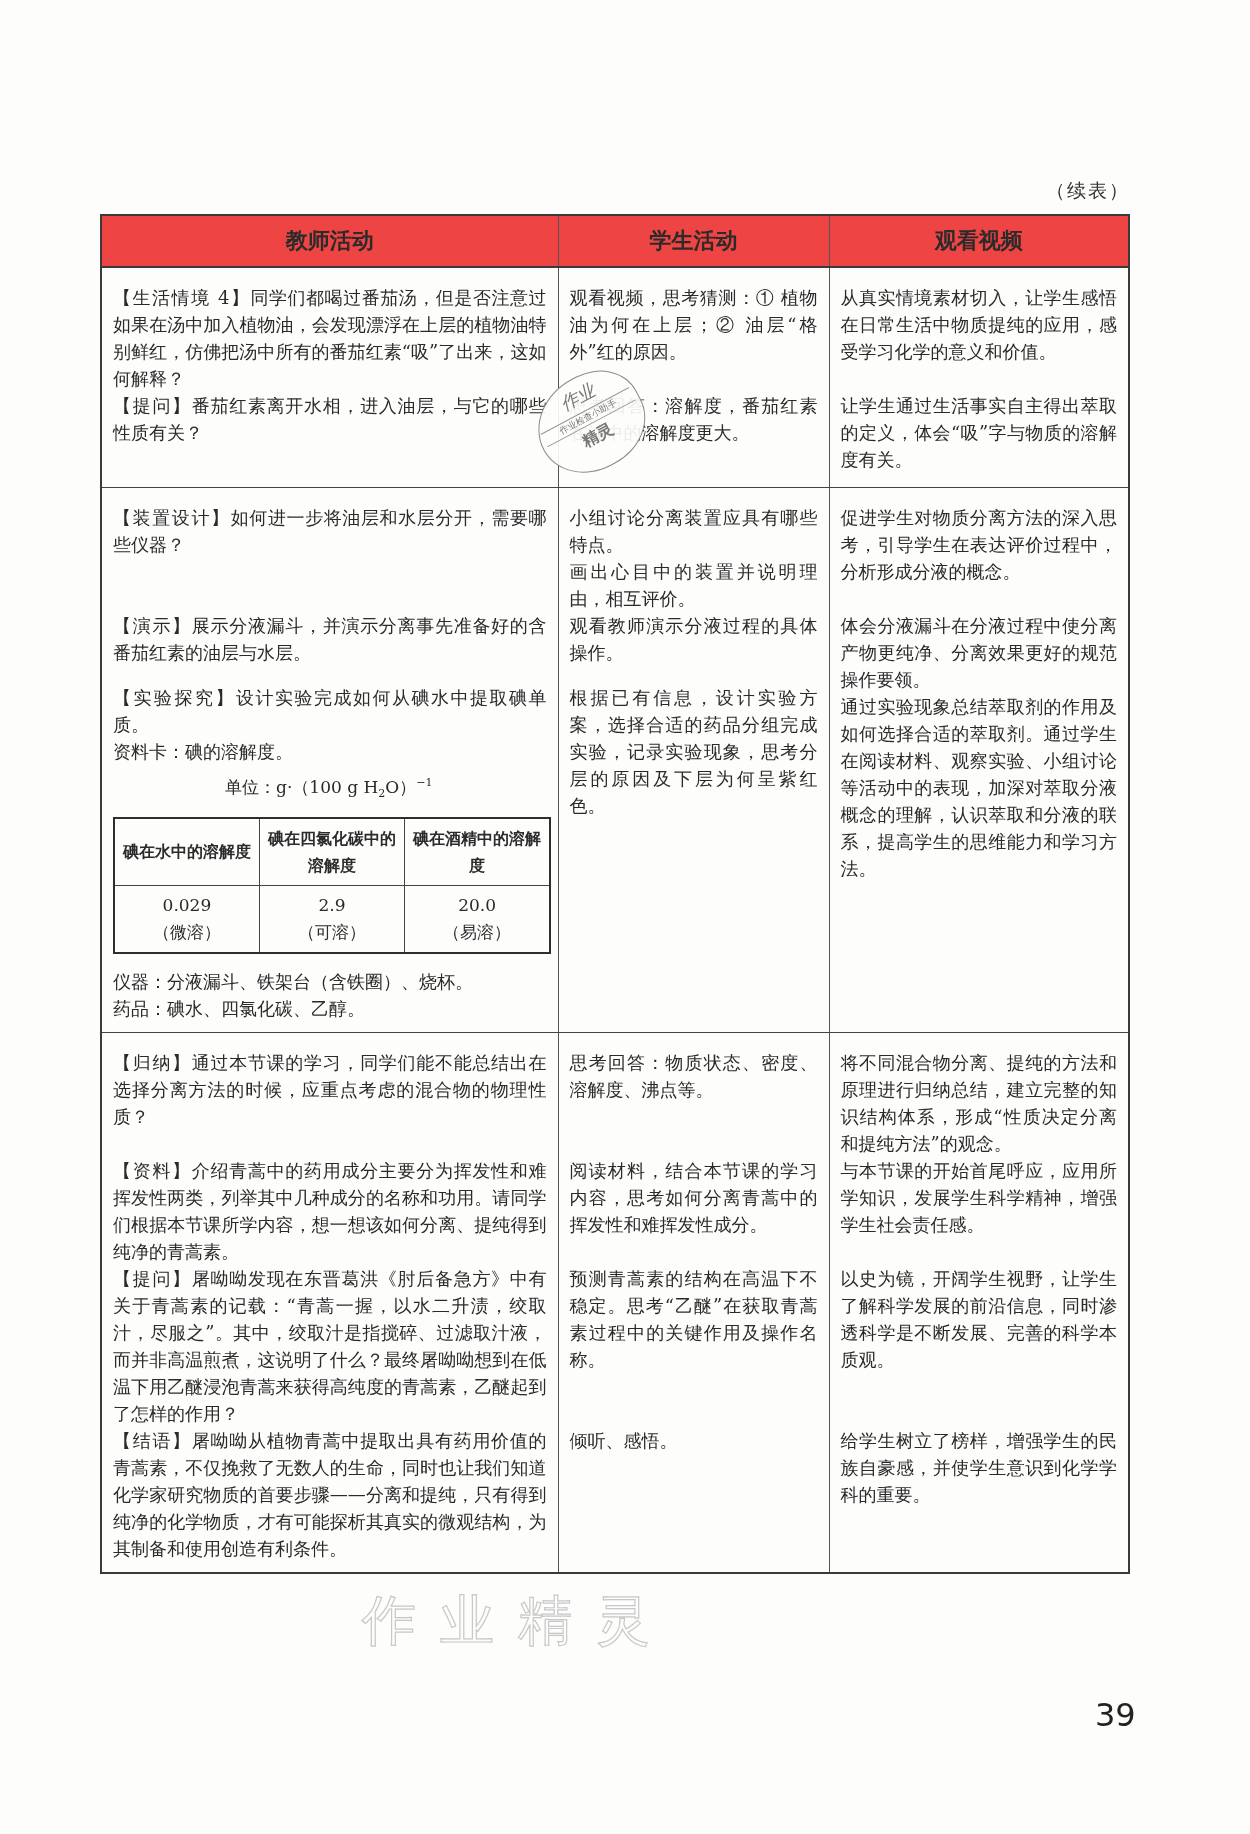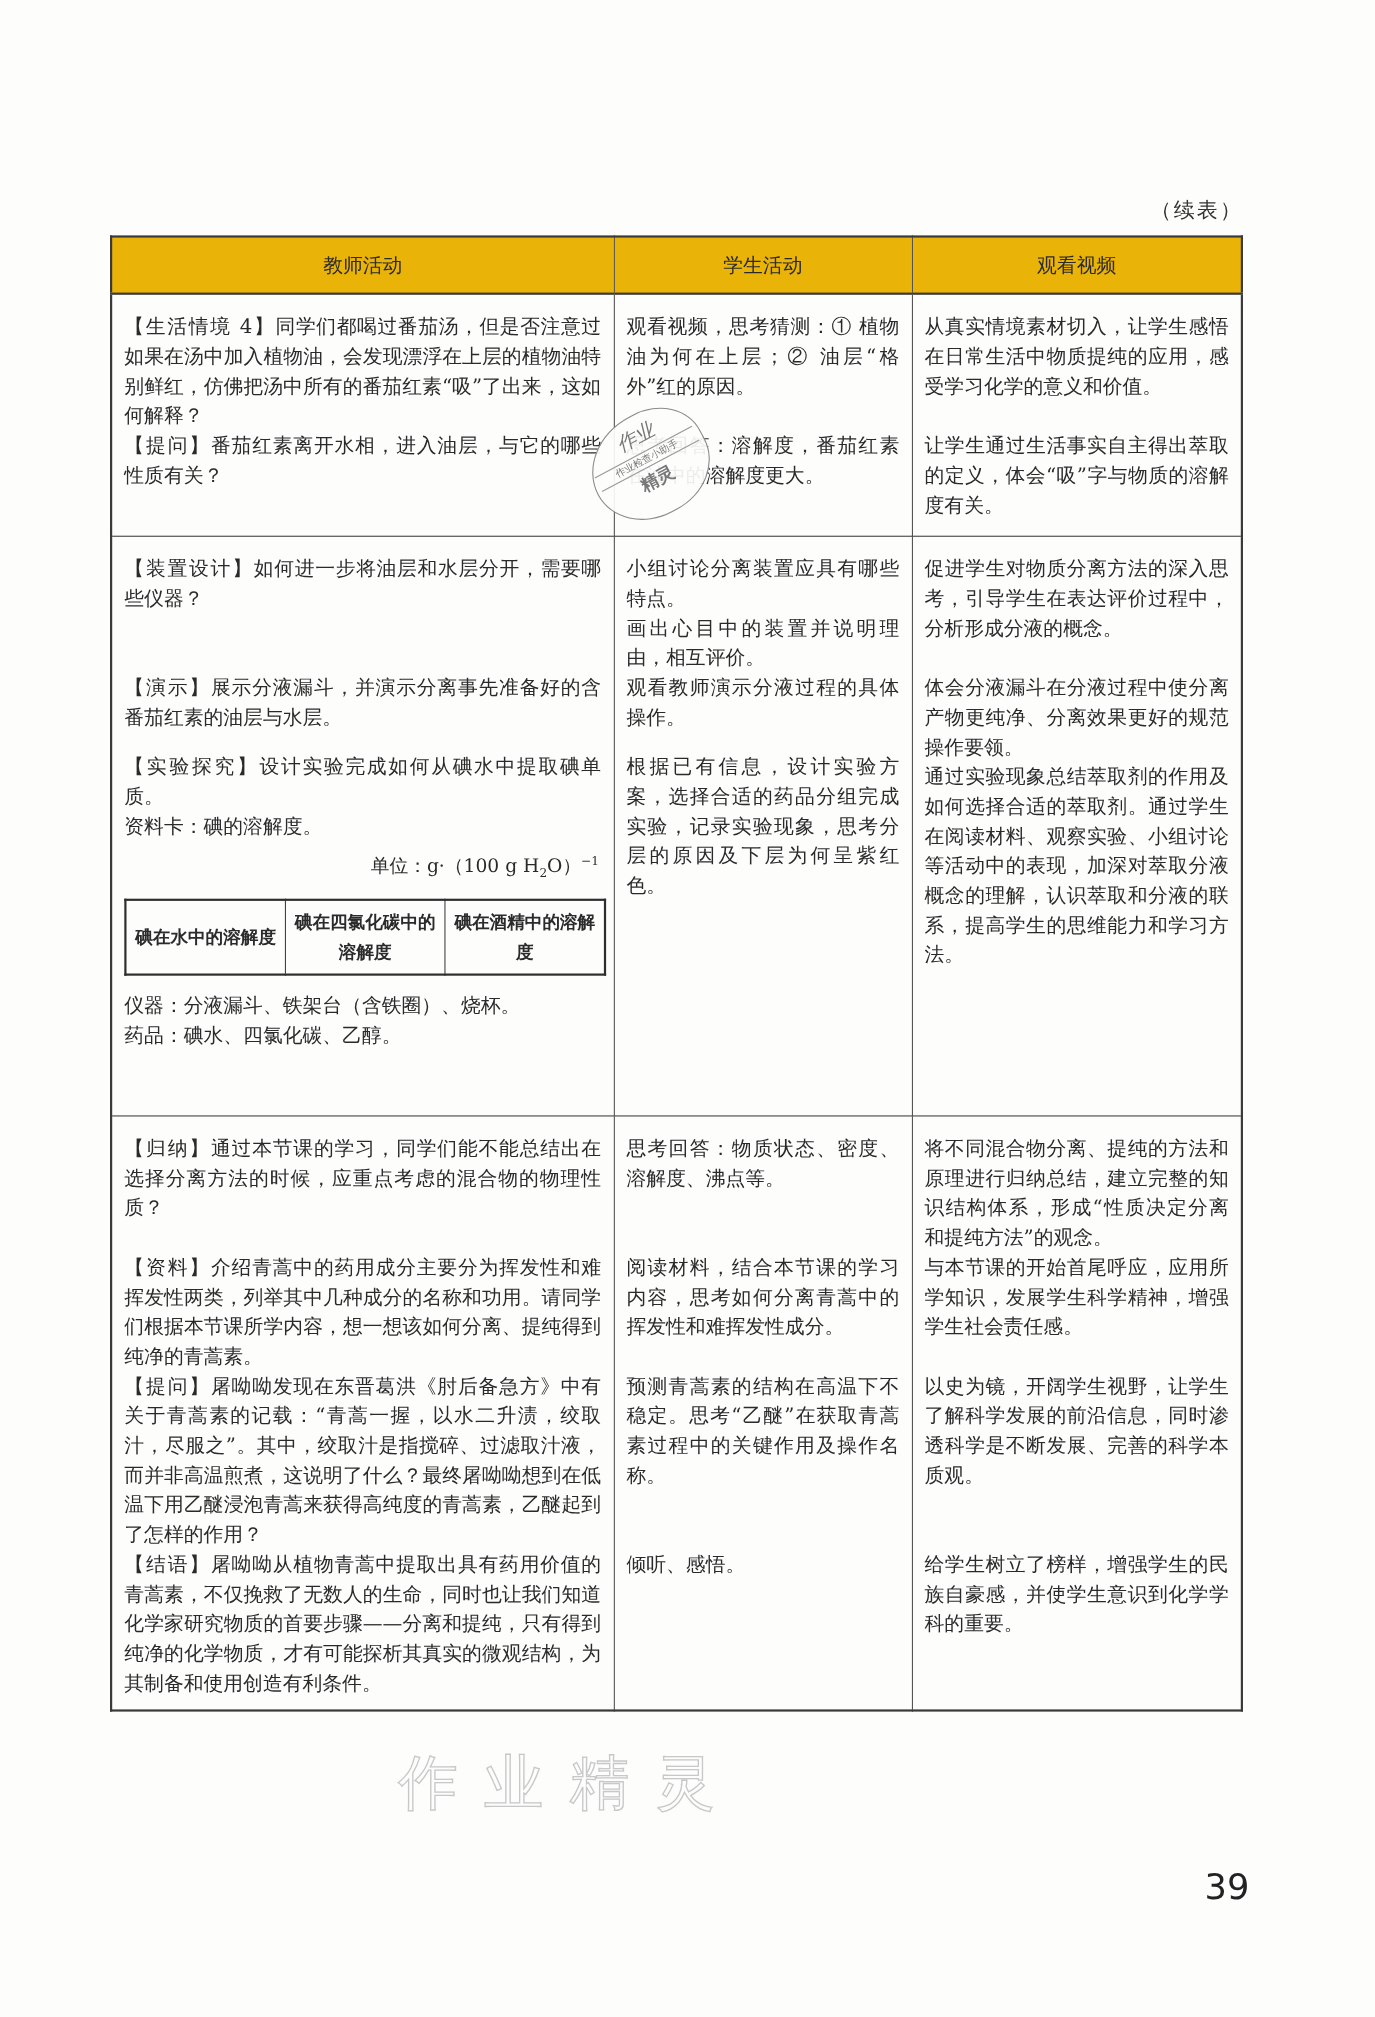--- a/index.html
+++ b/index.html
@@ -15,23 +15,23 @@
     font-size: 19px; color: #333; letter-spacing: 2px;
   }
   .main-table {
     position: absolute; left: 100px; top: 214px;
     width: 1028px; border-collapse: collapse;
     border: 2px solid #3a3a3a;
     table-layout: fixed;
   }
   .main-table th {
     height: 52px;
-    background: #eab308;
-    font-family: "DejaVu Sans", "Liberation Sans", sans-serif;
-    font-weight: normal; font-size: 18px; color: #2b2b2b;
+    background: #ef4444;
+    font-family: "DejaVu Sans", "Liberation Sans", sans-serif;
+    font-weight: bold; font-size: 22px; color: #2b2b2b;
     border: 1.5px solid #555;
     border-bottom: 2px solid #3a3a3a;
     text-align: center; vertical-align: middle;
   }
   .main-table td {
     border-left: 1.5px solid #555; border-right: 1.5px solid #555;
     border-bottom: 1.5px solid #444;
     vertical-align: top;
     padding: 16px 11px 10px 11px;
     font-size: 18px; line-height: 27px;
@@ -39,21 +39,21 @@
     margin-left: 24px;
   }
   .col-teacher { width: 457px; }
   .col-student { width: 271px; }
   .col-intent { width: 300px; }
   .blk { display: block; }
   .gap-s { height: 18px; }
   .gap-m { height: 27px; }
   .gap-l { height: 54px; }
   .tag { letter-spacing: 1px; }
-  .unit-line { text-align: right; font-size: 17px; padding-right: 2px; margin-top: 4px; }
+  .unit-line { text-align: center; font-size: 17px; padding-right: 2px; margin-top: 4px; }
   .unit-line sub { font-size: 11px; }
   .unit-line sup { font-size: 11px; }
   .inner-table {
     width: 438px; border-collapse: collapse;
     border: 2px solid #2e2e2e;
     margin: 10px 0 14px 0;
     table-layout: fixed;
   }
   .inner-table th {
     background: #fdfdfc; height: 68px; font-weight: bold;
@@ -137,20 +137,34 @@
         <span class="blk"><span class="tag">【实验探究】</span><span>设计实验完成如何从碘水中提取碘单质。</span></span>
         <span class="blk">资料卡：碘的溶解度。</span>
         <div class="unit-line"><span>单位：g·（100 g H</span><sub>2</sub><span>O）</span><sup>−1</sup></div>
         <table class="inner-table">
           <tbody>
               <tr>
             <th>碘在水中的溶解度</th>
             <th>碘在四氯化碳中的溶解度</th>
             <th>碘在酒精中的溶解度</th>
           </tr>
+          <tr>
+            <td>
+                  <span class="blk">0.029</span>
+                  <span class="blk">（微溶）</span>
+                </td>
+            <td>
+                  <span class="blk">2.9</span>
+                  <span class="blk">（可溶）</span>
+                </td>
+            <td>
+                  <span class="blk">20.0</span>
+                  <span class="blk">（易溶）</span>
+                </td>
+          </tr>
         </tbody>
           </table>
         <span class="blk">仪器：分液漏斗、铁架台（含铁圈）、烧杯。</span>
         <span class="blk">药品：碘水、四氯化碳、乙醇。</span>
       </td>
       <td>
         <span class="blk">小组讨论分离装置应具有哪些特点。</span>
         <span class="blk">画出心目中的装置并说明理由，相互评价。</span>
         <span class="blk">观看教师演示分液过程的具体操作。</span>
         <span class="blk gap-s"></span>

